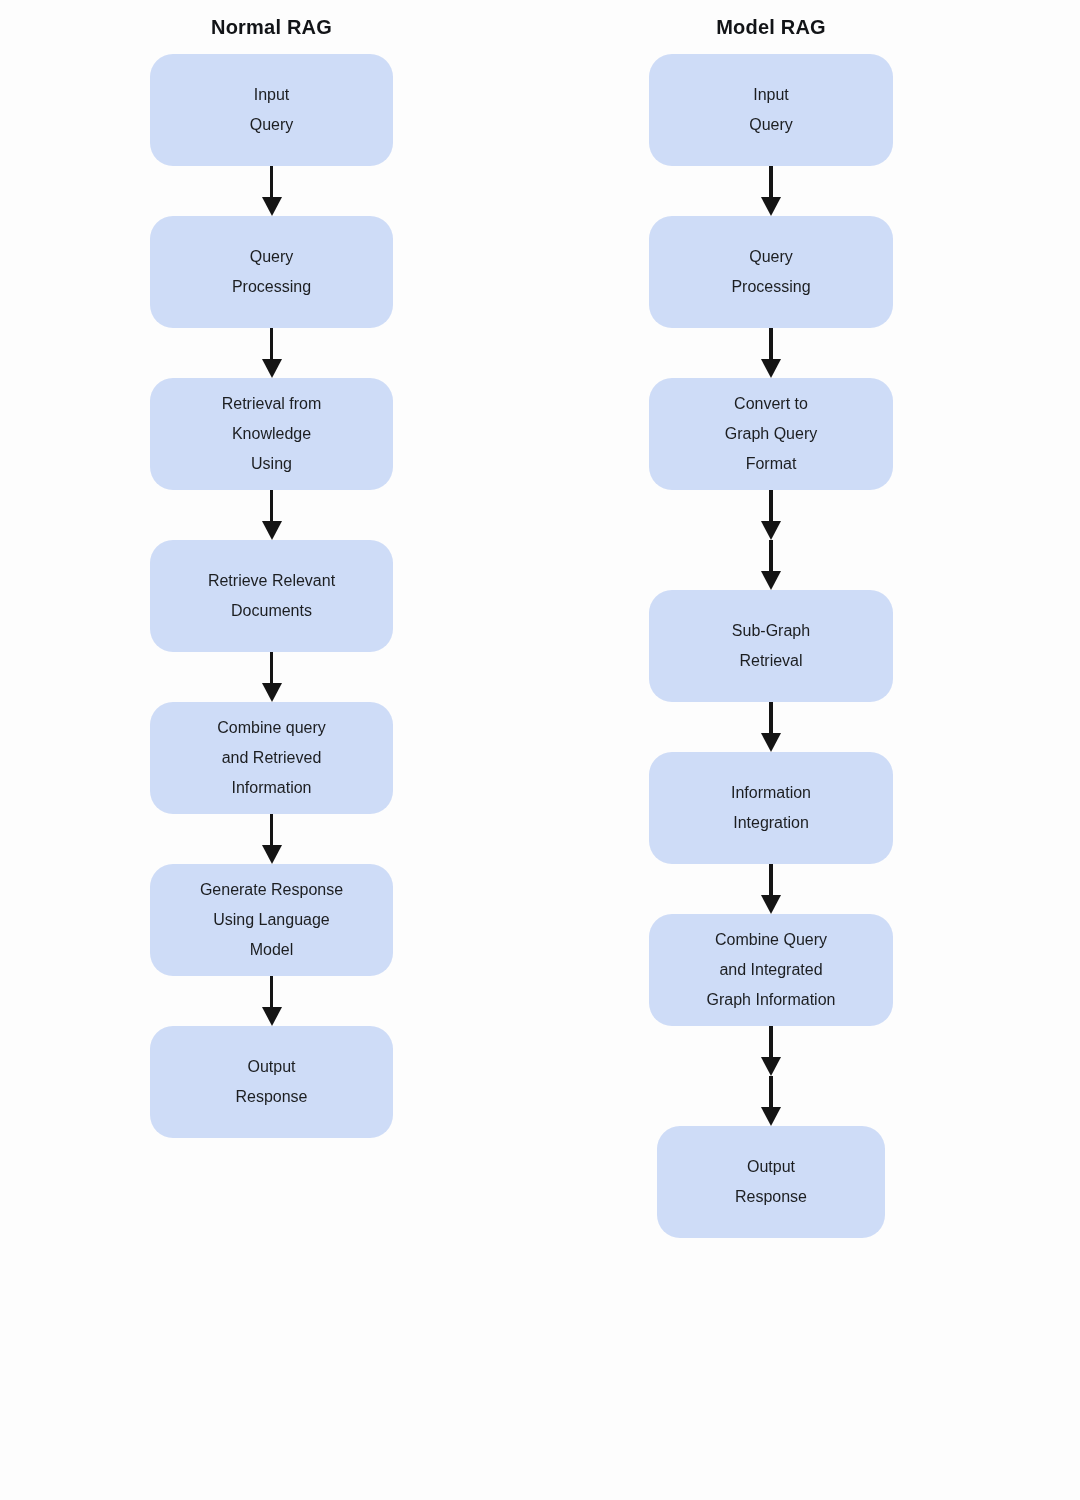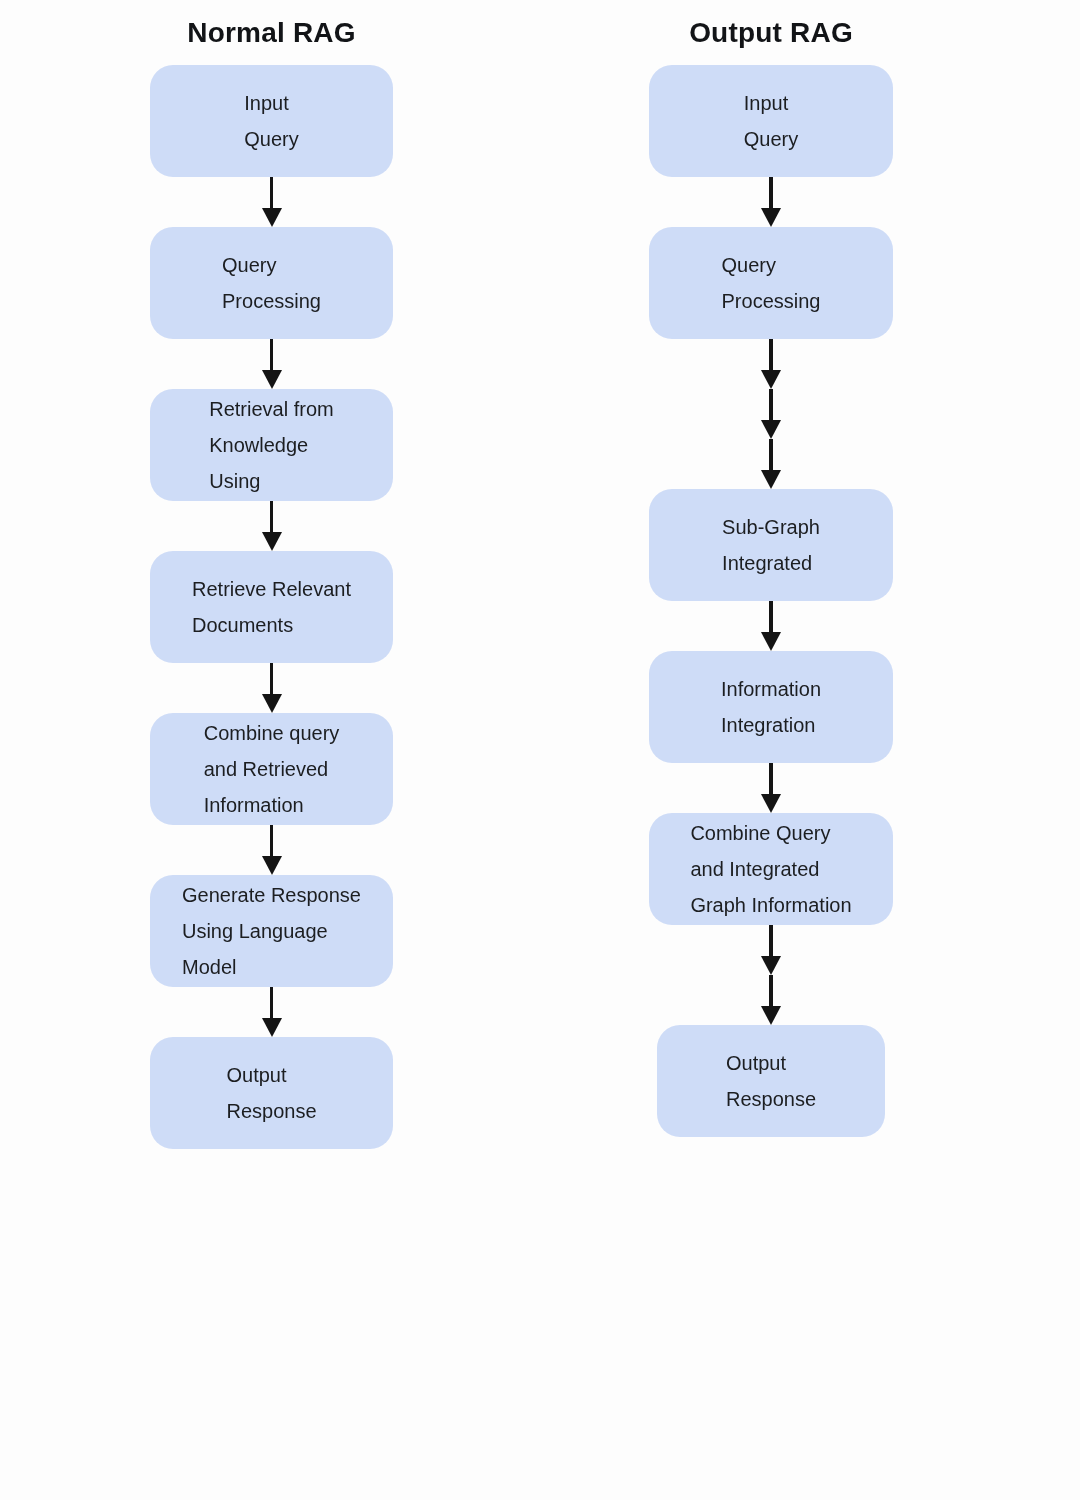--- a/index.html
+++ b/index.html
@@ -16,45 +16,45 @@
     inset: 0;
   }
   .column {
     position: absolute;
     top: 0;
     display: flex;
     flex-direction: column;
     align-items: center;
   }
   .column-title {
-    height: 65px;
+    height: 54px;
     margin: 0;
     display: flex;
     align-items: center;
     justify-content: center;
-    font-size: 28px;
+    font-size: 20px;
     font-weight: 600;
     letter-spacing: 0.2px;
     color: #121417;
   }
   .box {
     width: 100%;
     height: 112px;
     flex: none;
     border-radius: 23px;
     background: var(--box-fill, #cedcf7);
     display: flex;
     align-items: center;
     justify-content: center;
   }
   .box-label {
     white-space: pre-line;
-    text-align: left;
-    font-size: 20px;
-    line-height: 36px;
+    text-align: center;
+    font-size: 16px;
+    line-height: 30px;
     color: var(--text-color, #1c1e21);
   }
   .arrow {
     position: relative;
     width: 100%;
     height: 50px;
     flex: none;
   }
   .arrow-line {
     position: absolute;
@@ -137,48 +137,53 @@
       <div class="arrow">
         <span class="arrow-line"></span>
         <span class="arrow-head"></span>
       </div>
       <div class="box">
         <span class="box-label">Output
 Response</span>
       </div>
     </section>
     <section class="column" data-col-id="graph-rag" style="left: 649px; width: 244px;">
-      <h2 class="column-title">Output RAG</h2>
+      <h2 class="column-title">Model RAG</h2>
       <div class="box">
         <span class="box-label">Input
 Query</span>
       </div>
       <div class="arrow">
         <span class="arrow-line"></span>
         <span class="arrow-head"></span>
       </div>
       <div class="box">
         <span class="box-label">Query
 Processing</span>
       </div>
       <div class="arrow">
         <span class="arrow-line"></span>
         <span class="arrow-head"></span>
       </div>
+      <div class="box">
+        <span class="box-label">Convert to
+Graph Query
+Format</span>
+      </div>
       <div class="arrow">
         <span class="arrow-line"></span>
         <span class="arrow-head"></span>
       </div>
       <div class="arrow">
         <span class="arrow-line"></span>
         <span class="arrow-head"></span>
       </div>
       <div class="box">
         <span class="box-label">Sub-Graph
-Integrated</span>
+Retrieval</span>
       </div>
       <div class="arrow">
         <span class="arrow-line"></span>
         <span class="arrow-head"></span>
       </div>
       <div class="box">
         <span class="box-label">Information
 Integration</span>
       </div>
       <div class="arrow">

